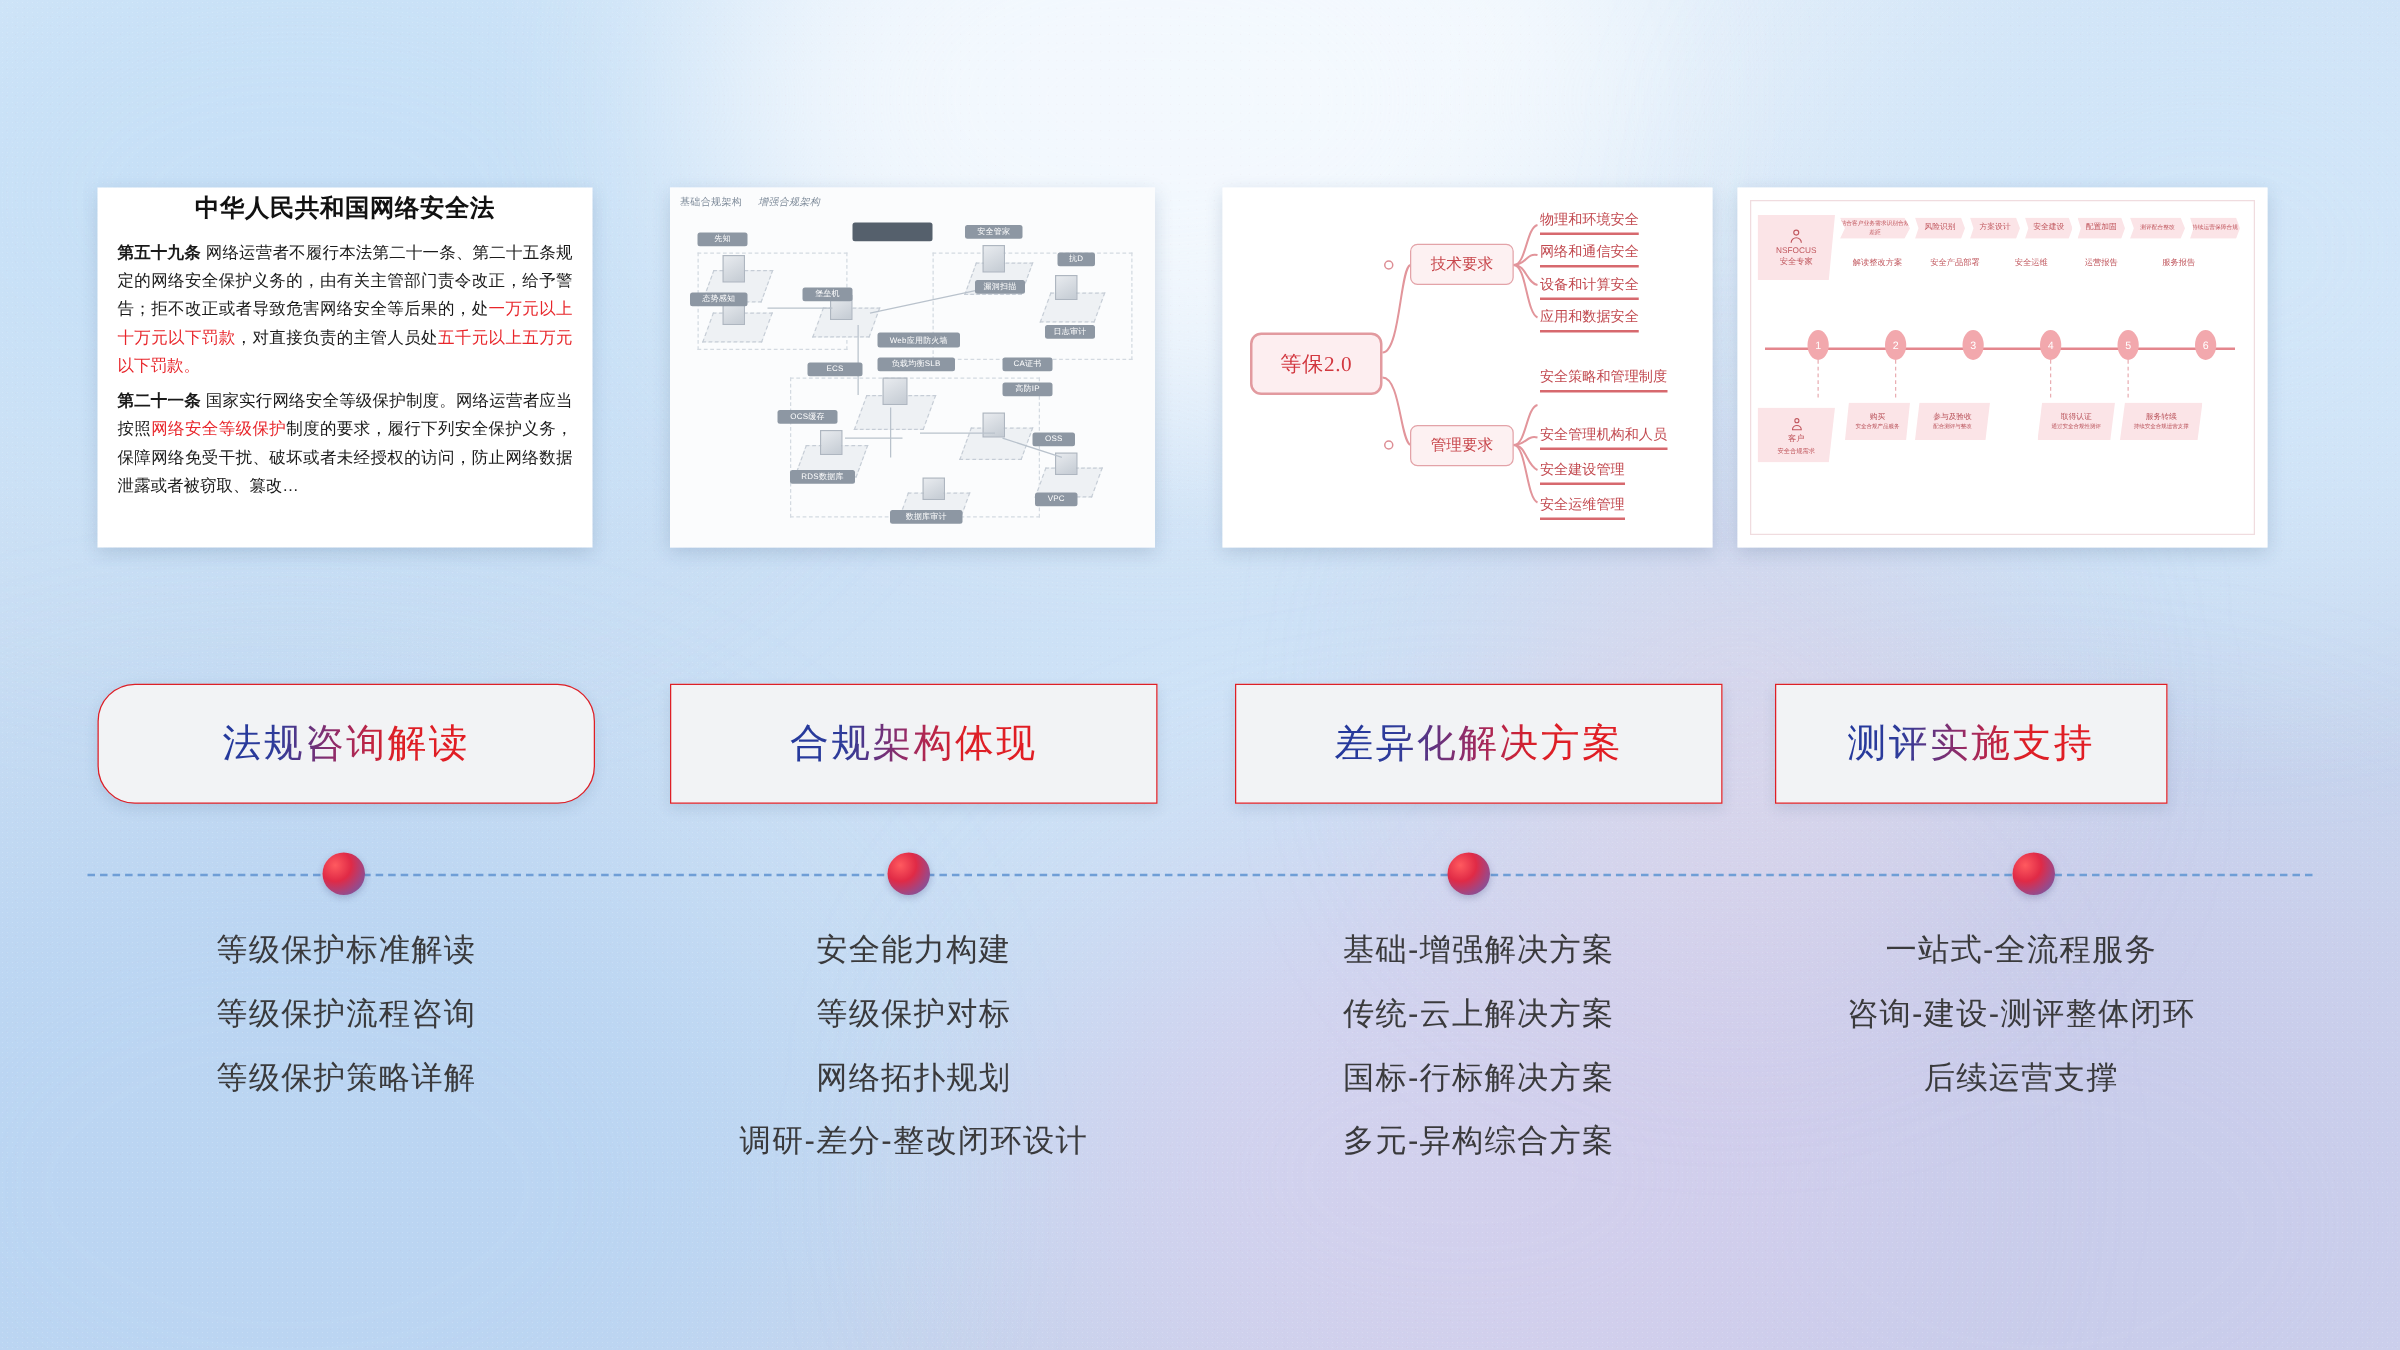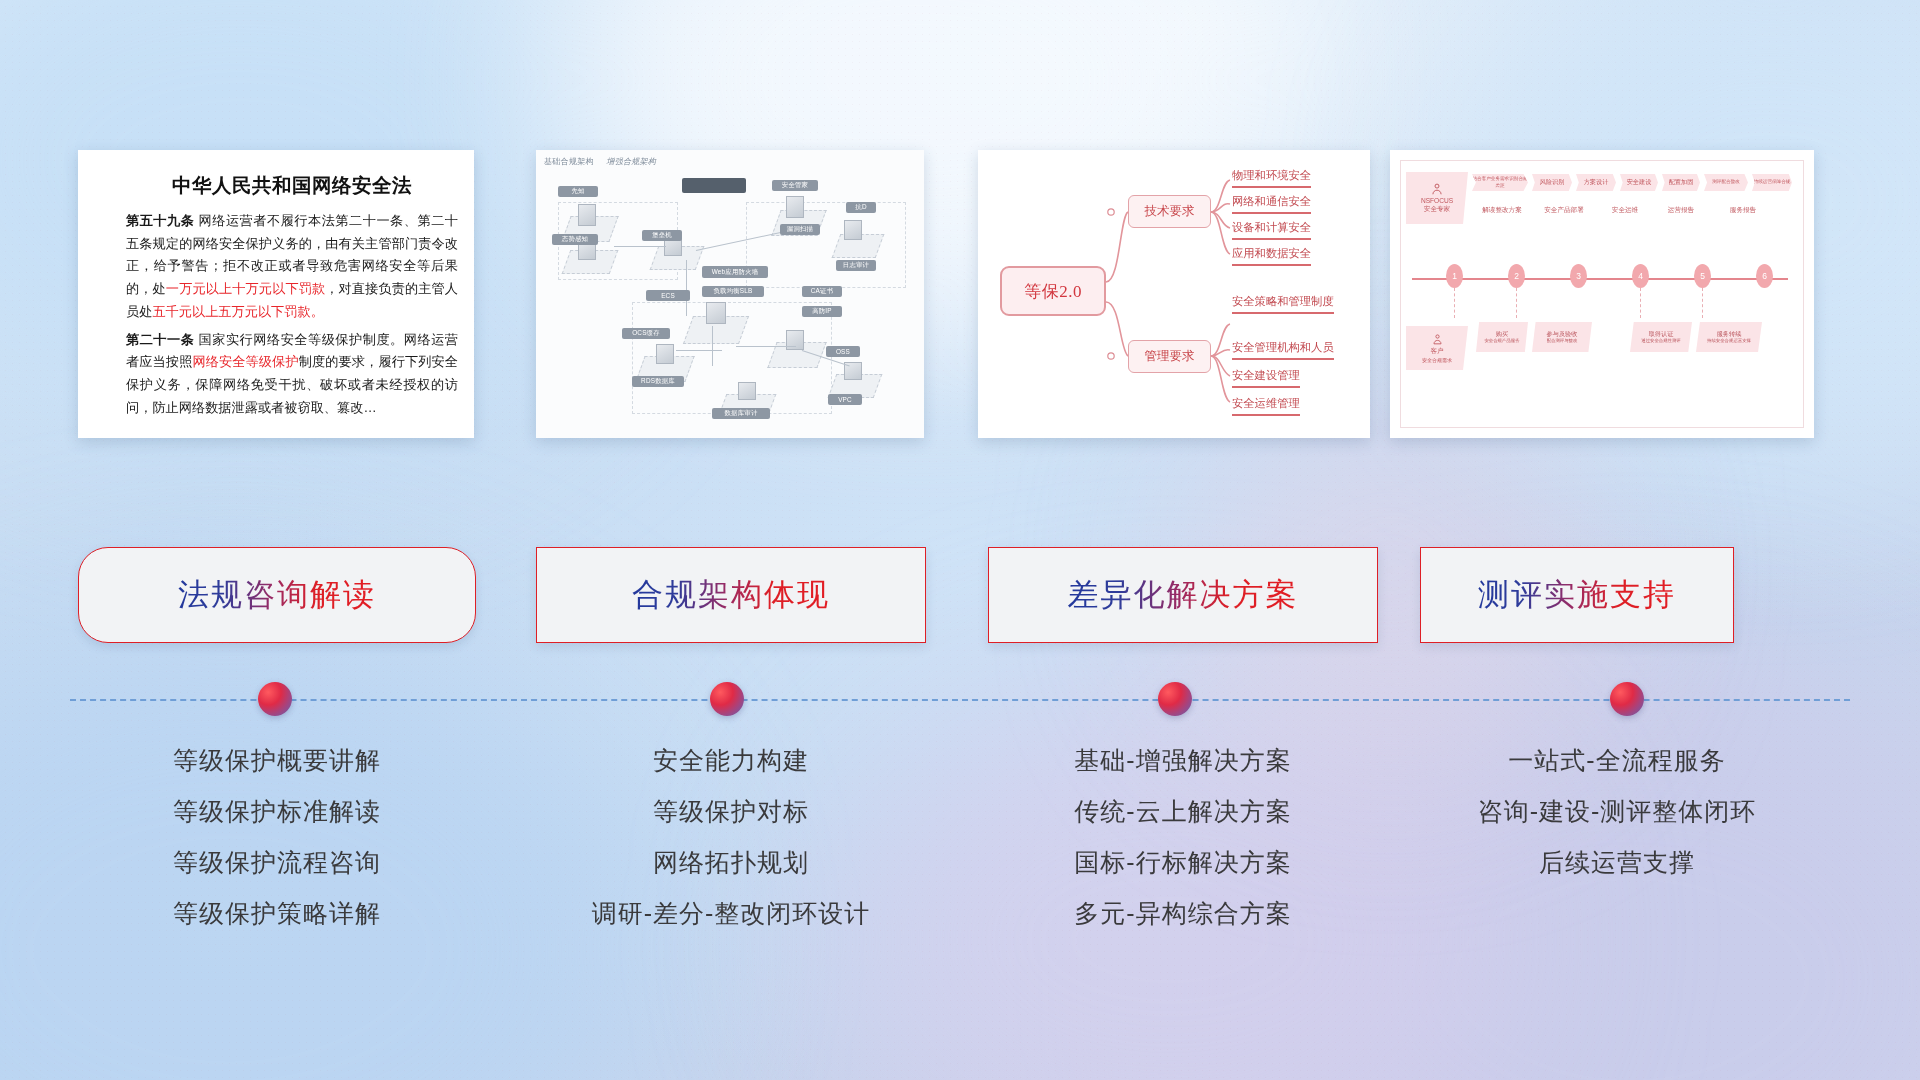--- a/index.html
+++ b/index.html
@@ -49,21 +49,21 @@
     background:#fff;
     box-shadow:0 4px 14px rgba(40,70,110,.18);
     overflow:hidden;
   }
   .card.c1 { left:78px;   width:396px; }
   .card.c2 { left:536px;  width:388px; }
   .card.c3 { left:978px;  width:392px; }
   .card.c4 { left:1390px; width:424px; }
 
   
-  .law { padding:22px 16px 8px 16px;margin-left:32px; }
+  .law { padding:3px 16px 8px 16px; }
   .law-title {
     text-align:center; font-weight:bold; font-size:19.5px; color:#111;
     letter-spacing:.5px; margin-bottom:11px;
   }
   .law p { font-size:13.2px; line-height:1.72; color:#1a1a1a; text-align:justify; }
   .law p + p { margin-top:5px; }
   .law b { font-weight:bold; }
   .law .r { color:#e8262b; }
 
   
@@ -407,21 +407,20 @@
   <div class="timeline">
     <div class="tl-line"></div>
     <div class="tl-dot d1"></div>
     <div class="tl-dot d2"></div>
     <div class="tl-dot d3"></div>
     <div class="tl-dot d4"></div>
   </div>
 
   <div class="cols">
     <div class="col k1">
-      <div class="li">等级保护概要讲解</div>
       <div class="li">等级保护标准解读</div>
       <div class="li">等级保护流程咨询</div>
       <div class="li">等级保护策略详解</div>
     </div>
     <div class="col k2">
       <div class="li">安全能力构建</div>
       <div class="li">等级保护对标</div>
       <div class="li">网络拓扑规划</div>
       <div class="li">调研-差分-整改闭环设计</div>
     </div>

